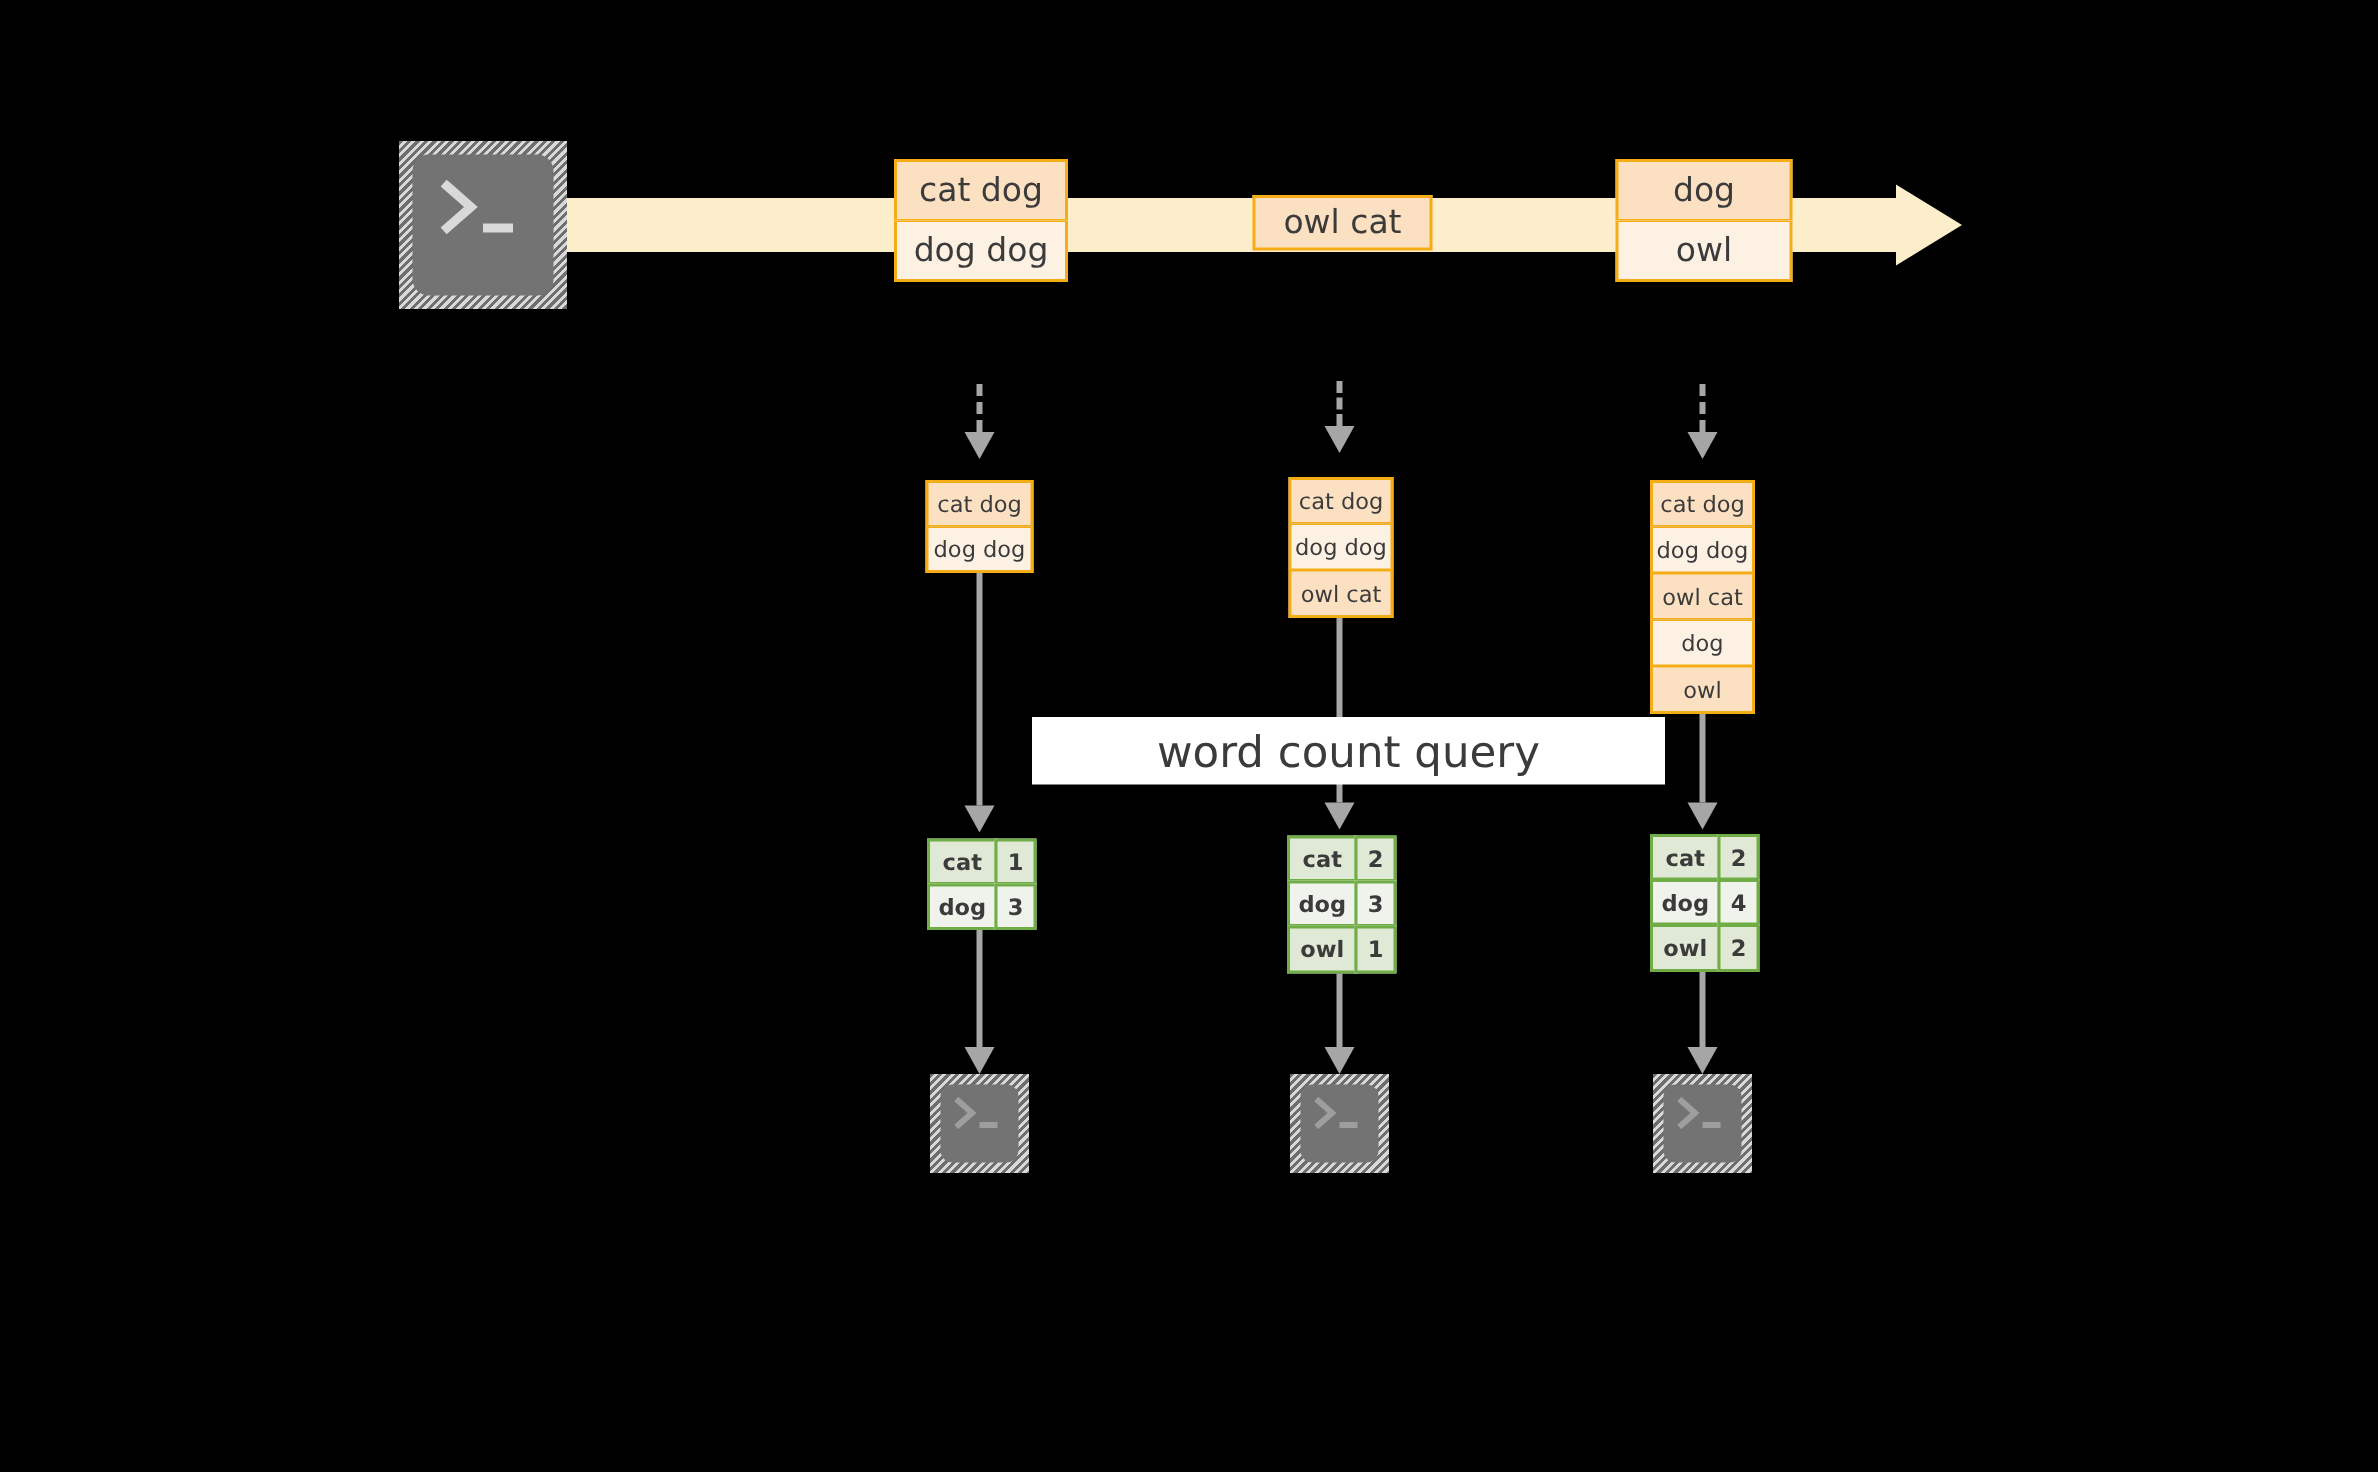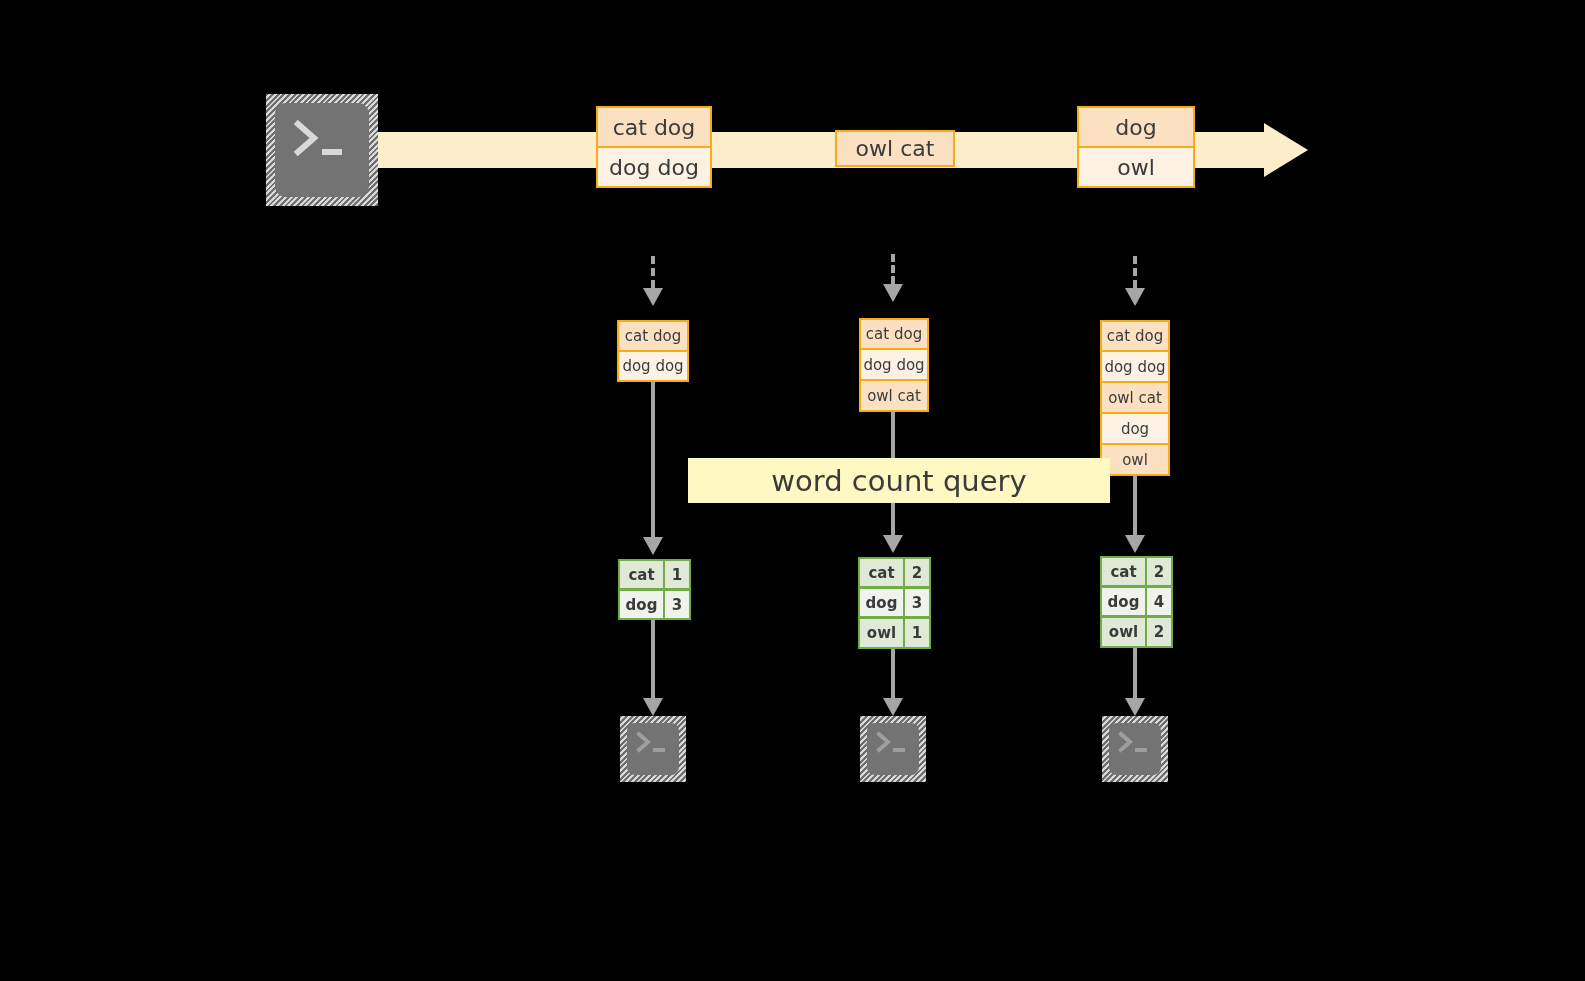--- a/index.html
+++ b/index.html
@@ -95,26 +95,27 @@
     position: absolute;
     width: 0; height: 0;
     border-left: 10px solid transparent;
     border-right: 10px solid transparent;
     border-top: 18px solid #a6a6a6;
   }
 
   
   .banner {
     position: absolute;
-    background: #fef9c3;
+    background: #ffffff;
     color: #3b3b3b;
     display: flex;
     align-items: center;
     justify-content: center;
     white-space: nowrap;
+    margin-top: 20px;
   }
 </style>
 </head>
 <body>
 
 <div id="canvas">
 
   <div class="band" style="left:370px; top:132px; width:895px; height:36px;"></div>
   <div class="bandhead" style="left:1264px; top:123px;"></div>
 

